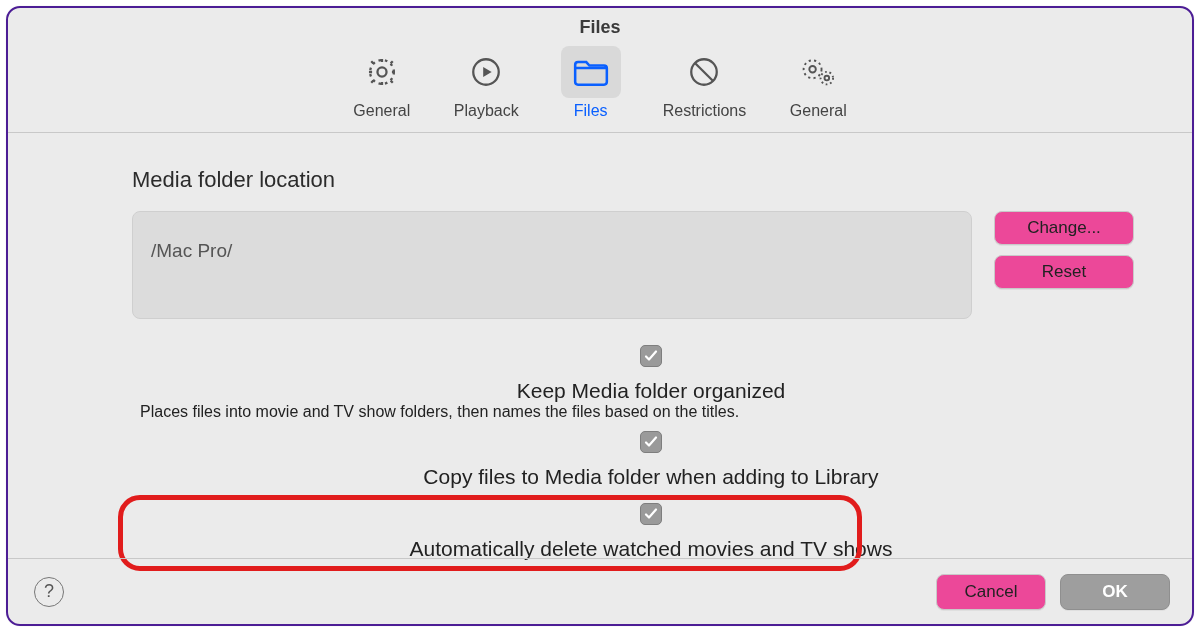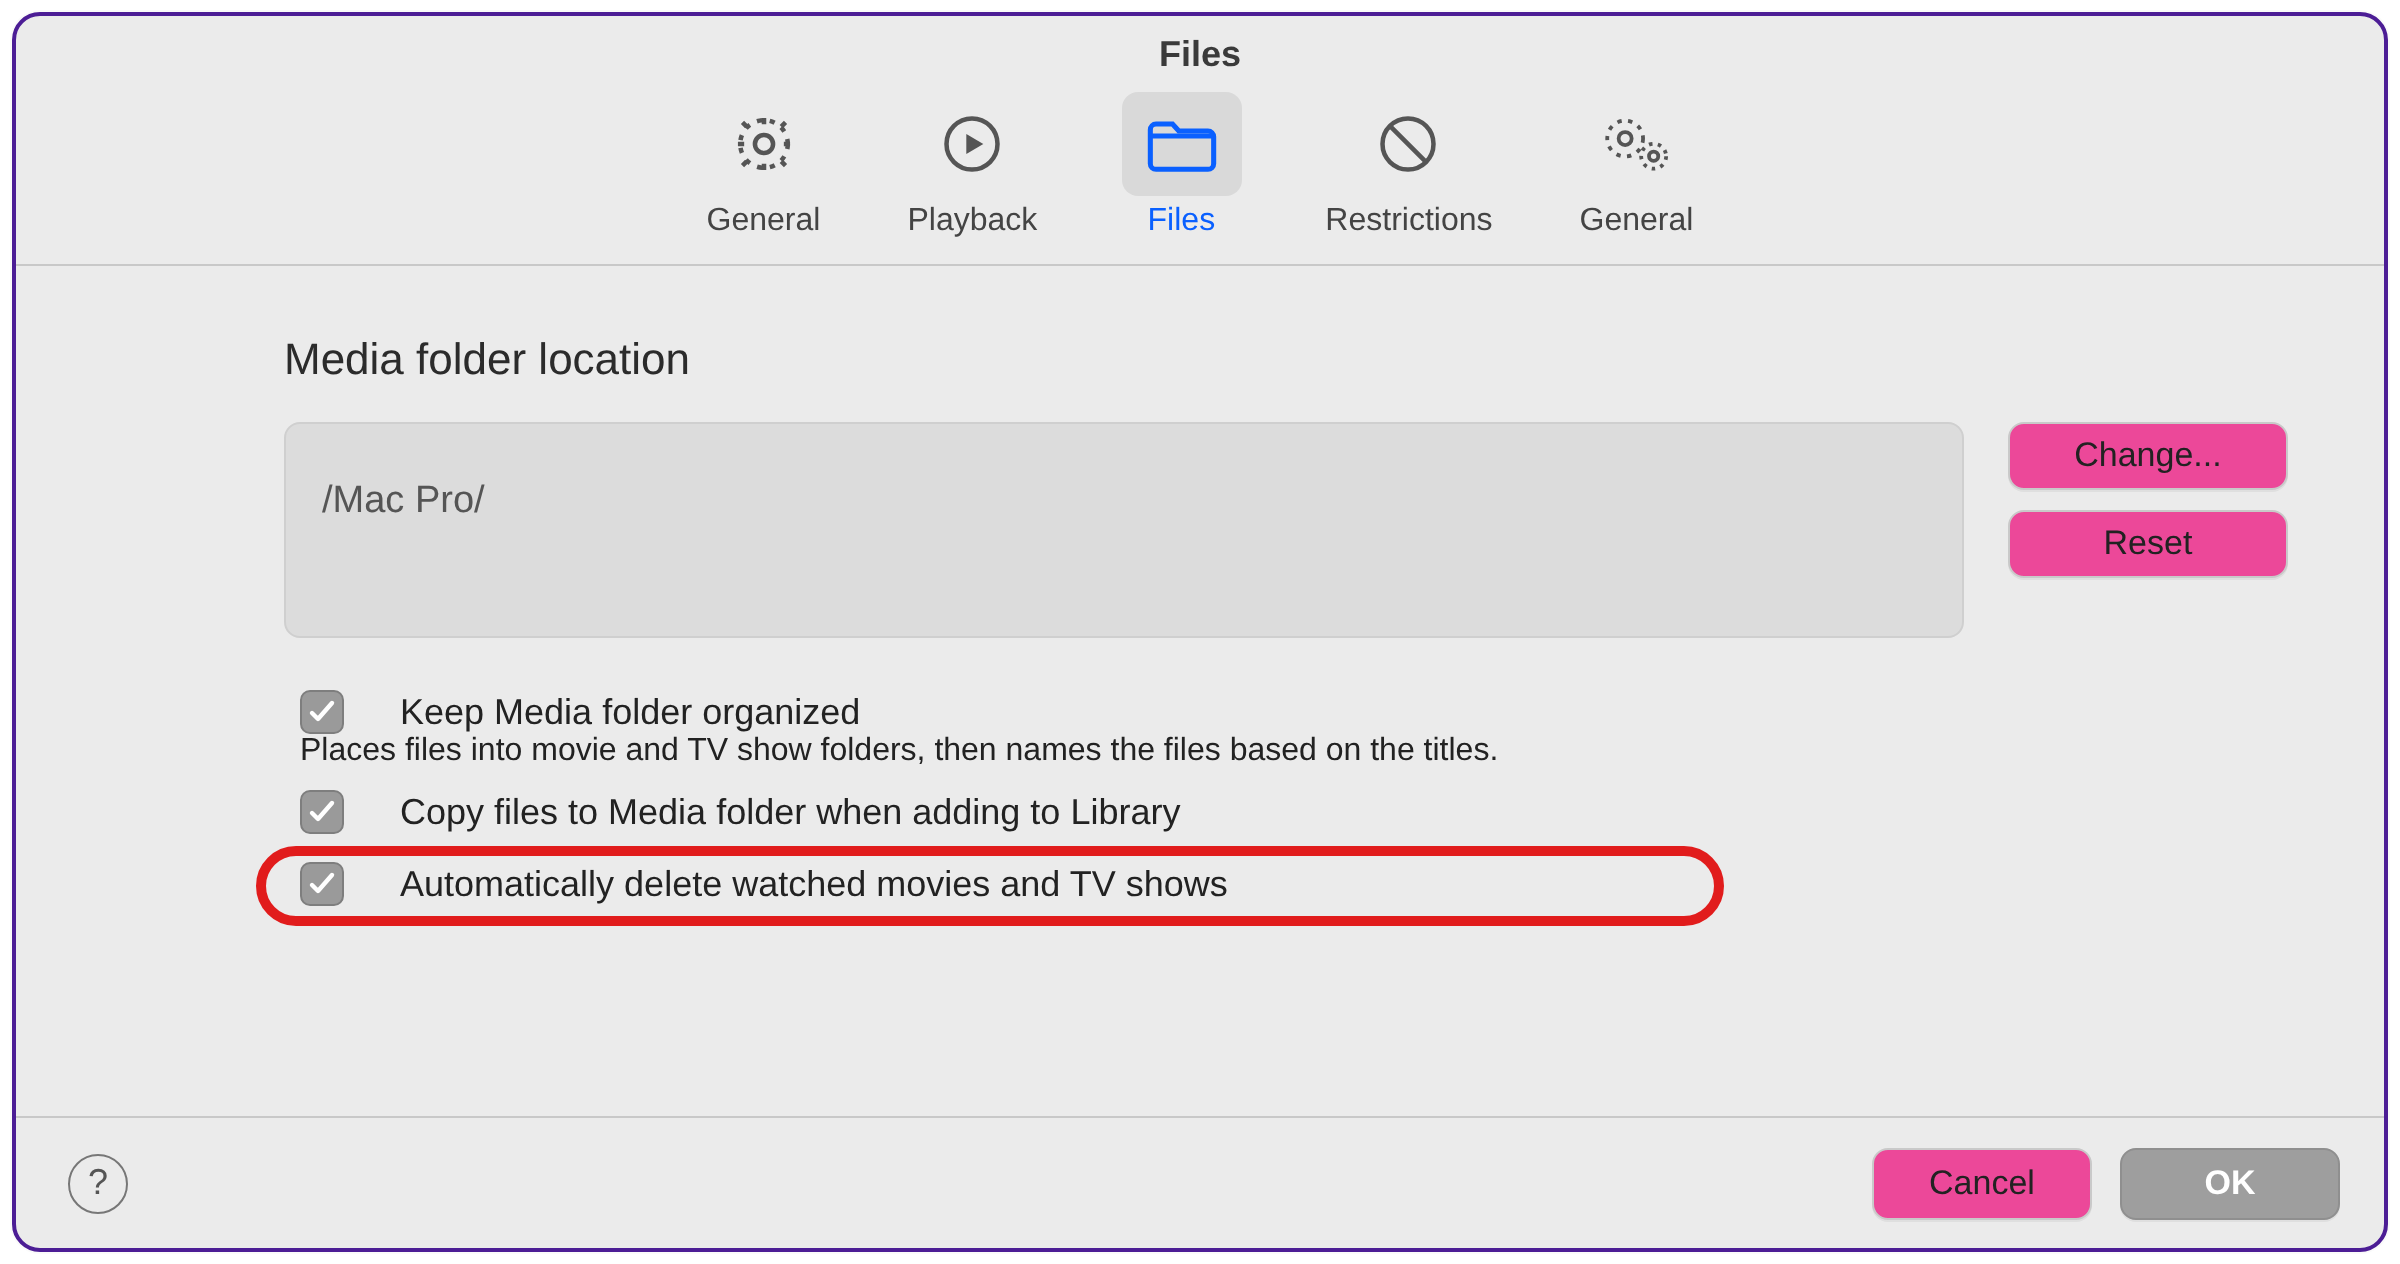--- a/index.html
+++ b/index.html
@@ -57,21 +57,20 @@
     width: 60px; height: 52px;
     border-radius: 8px;
     display: flex; align-items: center; justify-content: center;
   }
   .tab.selected .iconwrap { background: #d9d9d9; }
   .tab.selected .label { color: #0a60ff; }
   .tab .label { font-size: 16px; }
 
   .content {
     padding: 34px 30px 24px 124px;
-    margin-left: 10px;
   }
 
   .section-label {
     font-size: 22px;
     color: #2b2b2b;
     margin-bottom: 18px;
   }
 
   .pathrow {
     display: flex;
@@ -120,25 +119,26 @@
   }
 
   .options {
     margin-top: 26px;
     margin-left: 8px;
   }
 
   .opt {
     display: flex;
     align-items: center;
-    gap: 28px;
-    font-size: 18px;
+    gap: 12px;
+    font-size: 21px;
     color: #222;
     margin-top: 10px;
     position: relative;
+    flex-direction: column;
   }
 
   .opt .cb {
     width: 22px; height: 22px;
     border-radius: 5px;
     background: #9a9a9a;
     border: 1px solid #7e7e7e;
     display: inline-flex;
     align-items: center;
     justify-content: center;

